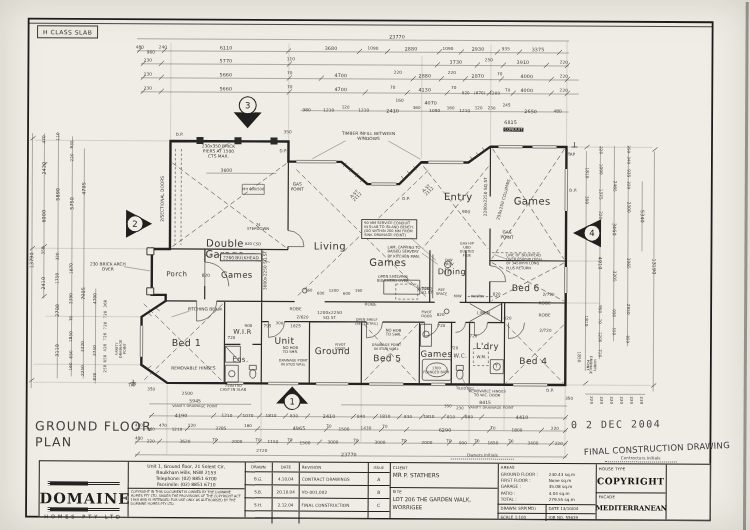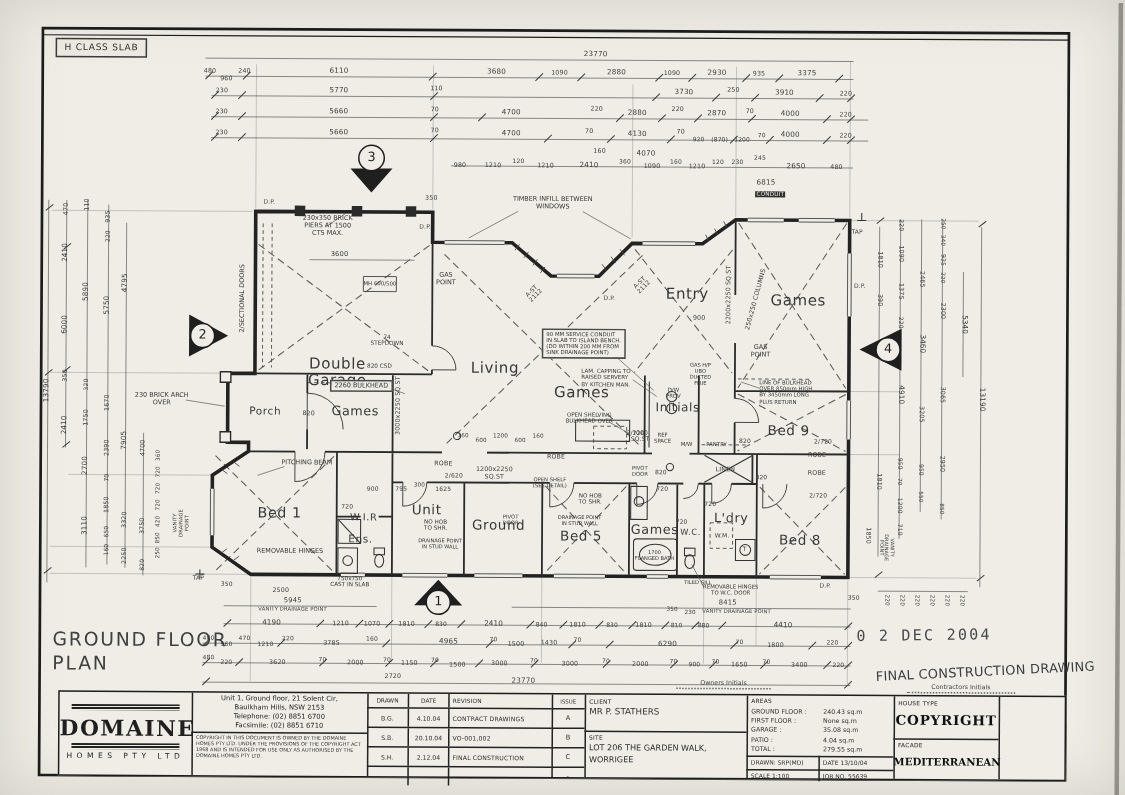--- a/index.html
+++ b/index.html
@@ -181,34 +181,34 @@
 </svg>
 
 <div class="slab-box"><span>H CLASS SLAB</span></div>
 
 <span class="room" style="left:225px;top:250px;font-size:10px">Double
 Garage</span>
 <span class="room" style="left:177px;top:276px;font-size:7px">Porch</span>
 <span class="room" style="left:237px;top:276px;font-size:8.5px">Games</span>
 <span class="room" style="left:330px;top:247px;font-size:10px">Living</span>
 <span class="room" style="left:388px;top:263px;font-size:10px">Games</span>
-<span class="room" style="left:452px;top:272px;font-size:8px">Initials</span>
+<span class="room" style="left:452px;top:272px;font-size:8px">Dining</span>
 <span class="room" style="left:458px;top:197px;font-size:10px">Entry</span>
 <span class="room" style="left:532px;top:201px;font-size:10px">Games</span>
 <span class="room" style="left:187px;top:344px;font-size:9.5px">Bed 1</span>
-<span class="room" style="left:243px;top:346px;font-size:6.5px">W.I.R</span>
+<span class="room" style="left:243px;top:333px;font-size:6.5px">W.I.R</span>
 <span class="room" style="left:241px;top:361px;font-size:7px">Ens.</span>
 <span class="room" style="left:285px;top:342px;font-size:9px">Unit</span>
 <span class="room" style="left:333px;top:352px;font-size:9px">Ground</span>
 <span class="room" style="left:388px;top:359px;font-size:9px">Bed 5</span>
 <span class="room" style="left:437px;top:354px;font-size:8.5px">Games</span>
 <span class="room" style="left:461px;top:356px;font-size:5.5px">W.C.</span>
 <span class="room" style="left:488px;top:346px;font-size:8.5px">L'dry</span>
-<span class="room" style="left:534px;top:361px;font-size:9px">Bed 8</span>
-<span class="room" style="left:526px;top:288px;font-size:9px">Bed 9</span>
+<span class="room" style="left:534px;top:361px;font-size:9px">Bed 4</span>
+<span class="room" style="left:526px;top:288px;font-size:9px">Bed 6</span>
 
 <span class="note" style="left:218px;top:152px">230x350 BRICK
 PIERS AT 1500
 CTS MAX.</span>
 <span class="note" style="left:162px;top:200px;transform:translate(-50%,-50%) rotate(-90deg)">2/SECTIONAL DOORS</span>
 <span class="note" style="left:368px;top:136px">TIMBER INFILL BETWEEN
 WINDOWS</span>
 <span class="note" style="left:253px;top:190px;font-size:3.6px">MH 600/500</span>
 <span class="note" style="left:258px;top:228px;font-size:3.8px">74
 STEPDOWN</span>
@@ -530,21 +530,21 @@
 
 <div id="title-block">
   <div class="vline" style="left:88px"></div>
   <div class="vline" style="left:205px"></div>
   <div class="vline" style="left:328px"></div>
   <div class="vline" style="left:350px"></div>
   <div class="vline" style="left:458px"></div>
   <div class="vline" style="left:556px"></div>
   <div class="vline" style="left:626px"></div>
 
-  <div class="abs" style="left:0;top:0;width:88px;height:57px">
+  <div class="abs" style="left:0;top:12px;width:88px;height:57px">
     <div class="logo-bar" style="top:8px"></div>
     <div id="logo-name">DOMAINE</div>
     <div class="logo-bar" style="top:34px"></div>
     <div id="logo-sub">HOMES PTY LTD</div>
   </div>
 
   <div class="abs" style="left:88px;top:0;width:117px;height:57px">
     <div id="addr-lines">
             <div>Unit 1, Ground floor, 21 Solent Cir,</div>
             <div>Baulkham Hills, NSW 2153</div>

